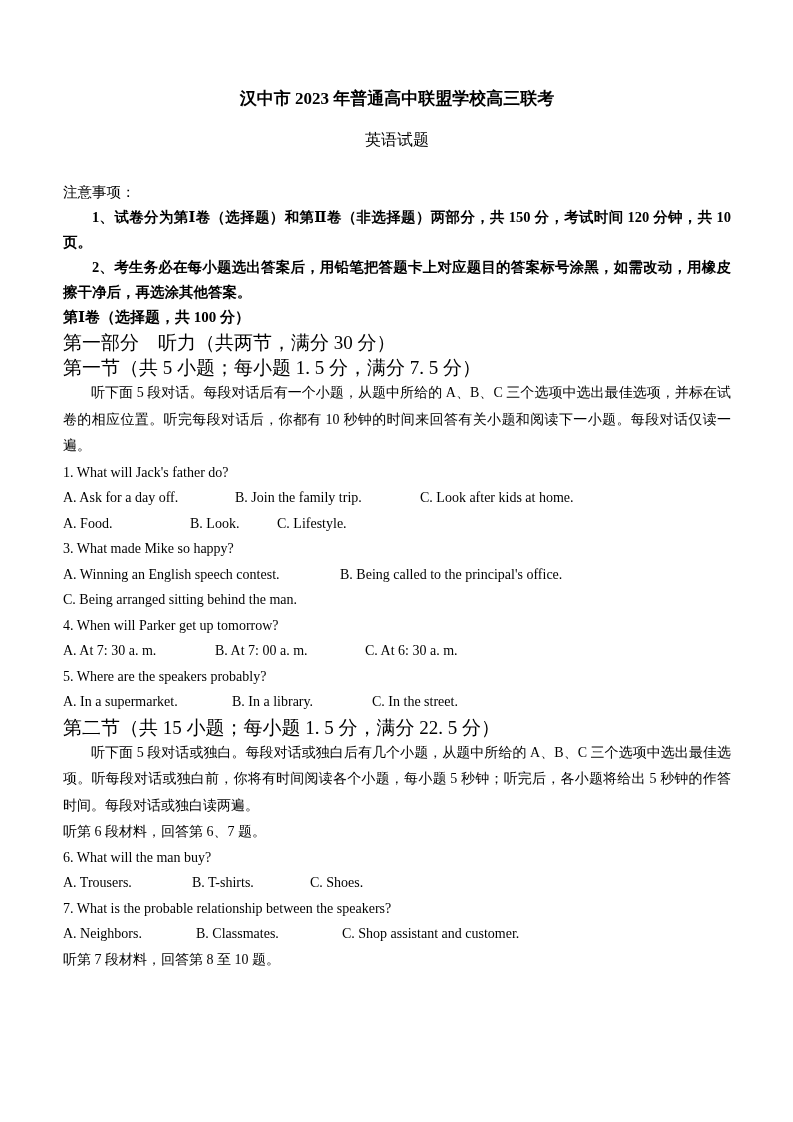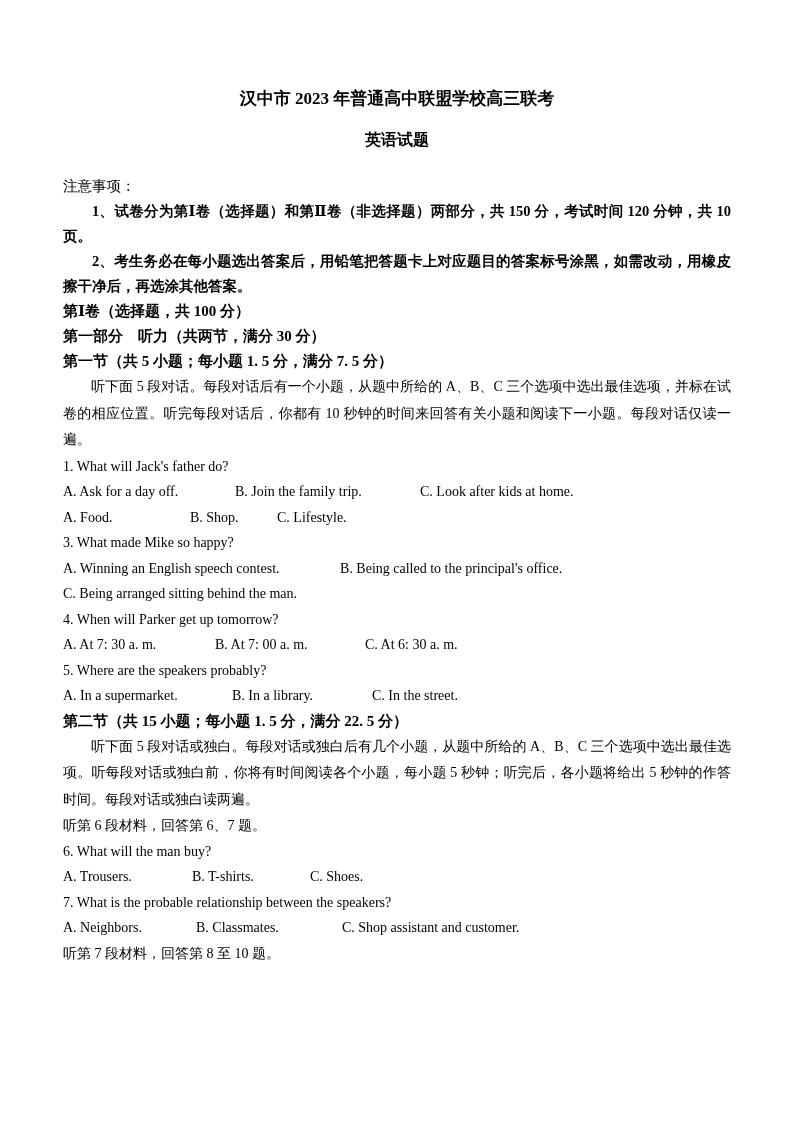--- a/index.html
+++ b/index.html
@@ -23,45 +23,45 @@
   p { margin: 0; }
   .title {
     font-size: 17px;
     font-weight: bold;
     text-align: center;
     line-height: 26px;
     margin-bottom: 16px;
   }
   .subtitle {
     font-size: 16px;
-    font-weight: bold;
+    font-weight: normal;
     text-align: center;
     line-height: 24px;
-    margin-bottom: 22px;
+    margin-bottom: 28px;
   }
   .notice-heading {
     font-size: 14.5px;
     line-height: 25px;
   }
   .notice-item {
     font-weight: bold;
     font-size: 14.5px;
     text-indent: 2em;
     text-align: justify;
     line-height: 25px;
   }
   .volume-header {
     font-weight: bold;
     font-size: 15px;
     text-align: left;
     line-height: 25px;
   }
   .part-header, .section-header {
-    font-weight: bold;
-    font-size: 15px;
+    font-weight: normal;
+    font-size: 19px;
     line-height: 25px;
   }
   .instructions {
     text-indent: 2em;
     text-align: justify;
     font-size: 14px;
     line-height: 26.5px;
   }
   .qline {
     line-height: 25.5px;
@@ -97,21 +97,21 @@
 
   <div class="question">
     <p class="qline">1. What will Jack's father do?</p>
     <p class="options">
       <span class="opt" style="min-width:172px">A. Ask for a day off.</span><span class="opt" style="min-width:185px">B. Join the family trip.</span><span class="opt">C. Look after kids at home.</span>
     </p>
   </div>
 
   <div class="question">
     <p class="options">
-      <span class="opt" style="min-width:127px">A. Food.</span><span class="opt" style="min-width:87px">B. Shop.</span><span class="opt">C. Lifestyle.</span>
+      <span class="opt" style="min-width:127px">A. Food.</span><span class="opt" style="min-width:87px">B. Look.</span><span class="opt">C. Lifestyle.</span>
     </p>
   </div>
 
   <div class="question">
     <p class="qline">3. What made Mike so happy?</p>
     <p class="options">
       <span class="opt" style="min-width:277px">A. Winning an English speech contest.</span><span class="opt">B. Being called to the principal's office.</span>
     </p>
     <p class="options">
       <span class="opt">C. Being arranged sitting behind the man.</span>

